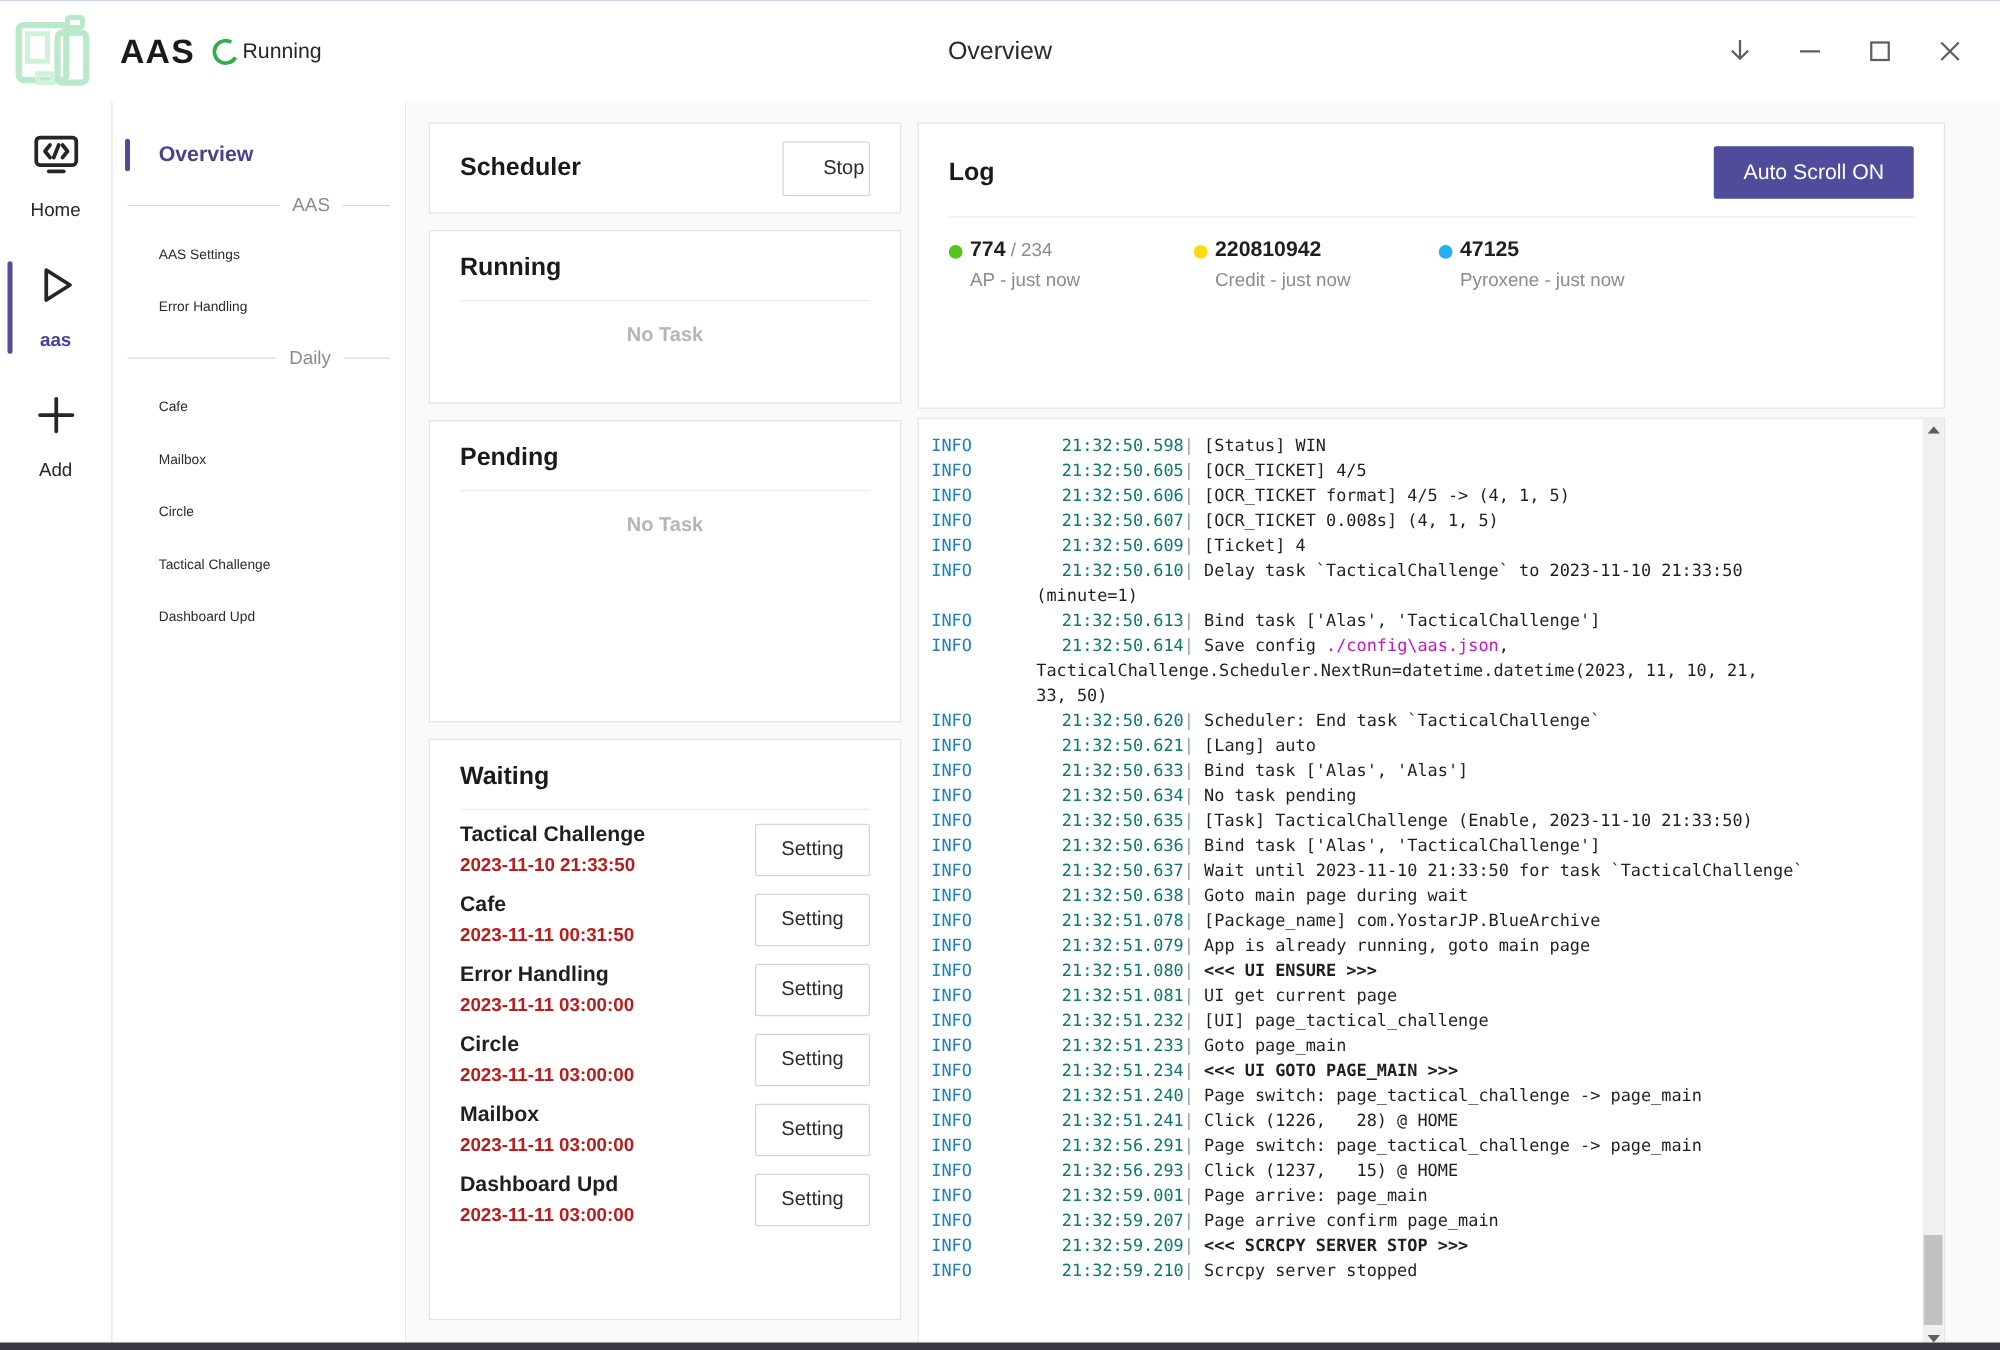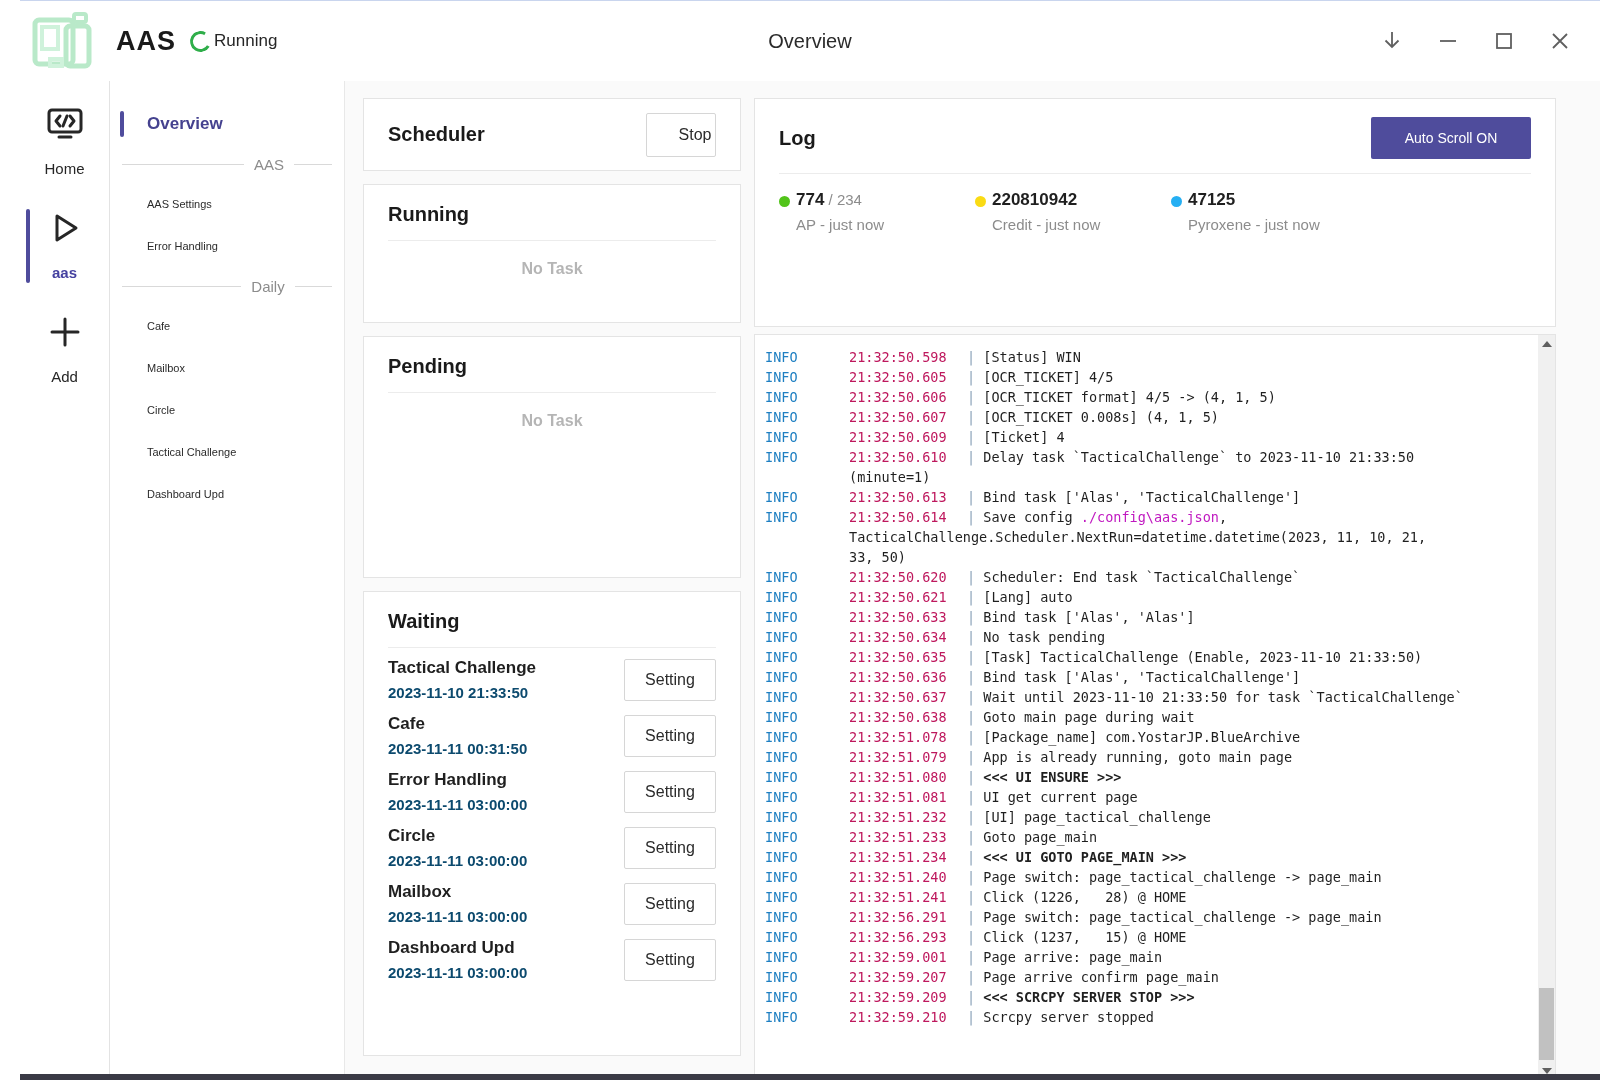--- a/index.html
+++ b/index.html
@@ -1,19 +1,19 @@
 <!DOCTYPE html>
 <html><head>
 <meta charset="utf-8">
 <style>
   * { margin:0; padding:0; box-sizing:border-box; }
   html,body { width:1600px; height:1080px; overflow:hidden; }
   body { font-family:"Liberation Sans", sans-serif; background:#fff; color:#262626; position:relative; }
 
-  .window { position:absolute; inset:0; display:flex; flex-direction:column; border-top:1px solid #c9d5ee;margin-left:20px; }
+  .window { position:absolute; inset:0; display:flex; flex-direction:column; border-top:1px solid #c9d5ee; }
 
   
   .titlebar { height:80px; background:#fff; display:flex; align-items:center; position:relative; flex:0 0 auto; }
   .logo { width:66px; height:60px; margin-left:10px; }
   .app-name { font-size:27px; font-weight:bold; color:#1a1a1a; margin-left:20px; letter-spacing:1px; }
   .spinner { width:21px; height:21px; border:3.5px solid #2fae4a; border-right-color:transparent; border-radius:50%; margin-left:14px; transform:rotate(-15deg); }
   .status-text { font-size:17px; color:#262626; margin-left:3px; }
   .win-title { position:absolute; left:0; right:0; text-align:center; font-size:20px; color:#2b2b2b; pointer-events:none; }
   .win-controls { margin-left:auto; display:flex; align-items:center; gap:16px; padding-right:20px; position:relative; z-index:2; }
   .win-btn { width:40px; height:40px; display:flex; align-items:center; justify-content:center; cursor:default; }
@@ -54,40 +54,40 @@
 
   .running { height:139px; padding:18px 24px 0; }
   .pending { height:242px; padding:18px 24px 0; }
   .no-task { text-align:center; color:#b5b5b5; font-size:16px; font-weight:bold; margin-top:19px; }
 
   .waiting { height:465px; padding:18px 24px 0; overflow:hidden; }
   .wait-list { margin-top:10px; }
   .wait-row { display:flex; align-items:center; justify-content:space-between; margin-bottom:13px; }
   .wait-info { display:flex; flex-direction:column; gap:6px; }
   .wait-name { font-size:17px; font-weight:bold; color:#1f1f1f; }
-  .wait-time { font-size:15px; font-weight:bold; color:#0c4a6e; }
+  .wait-time { font-size:15px; font-weight:bold; color:#b91c1c; }
   .setting-btn { width:92px; height:42px; }
 
   
   .logcard { height:229px; padding:18px 24px 0; }
   .log-head { display:flex; align-items:center; justify-content:space-between; }
-  .autoscroll-btn { background:#4f4c9c; color:#fff; border:none; border-radius:2px; width:160px; height:42px; font-size:14px; font-family:inherit; cursor:default; }
+  .autoscroll-btn { background:#4f4c9c; color:#fff; border:none; border-radius:2px; width:160px; height:42px; font-size:17px; font-family:inherit; cursor:default; }
   .stats { display:flex; margin-top:16px; }
   .stat { width:196px; display:flex; gap:6px; }
   .stat .dot { width:11px; height:11px; border-radius:50%; margin-top:6px; flex:0 0 auto; }
   .stat .v { font-size:17px; font-weight:bold; color:#1f1f1f; }
   .stat .v .sfx { font-size:15px; font-weight:normal; color:#8c8c8c; }
   .stat .lab { font-size:15px; color:#8c8c8c; margin-top:6px; }
 
   
   .logview { flex:1; position:relative; overflow:hidden; }
   .log-scroll { position:absolute; inset:0; right:17px; overflow:hidden; padding:12px 0 48px 10px; }
   .log-line { white-space:pre; font-family:"DejaVu Sans Mono", monospace; font-size:13.5px; line-height:20px; color:#1f1f1f; }
   .log-line .lvl { display:inline-block; width:84px; color:#1e7fc2; }
-  .log-line .tm { display:inline-block; width:118px; color:#be185d; }
+  .log-line .tm { display:inline-block; width:118px; color:#0f766e;text-align:right; }
   .log-line .sep { color:#8aa2b8; }
   .log-line.cont { padding-left:84px; }
   .log-line .b { font-weight:bold; }
   .log-line .magenta { color:#c018c0; }
 
   
   .log-scrollbar { position:absolute; top:0; right:0; bottom:0; width:17px; background:#f0f0f0; display:flex; flex-direction:column; align-items:center; }
   .sb-arrow { height:17px; display:flex; align-items:center; justify-content:center; width:100%; flex:0 0 auto; }
   .sb-arrow svg { fill:#5f5f5f; }
   .sb-track { flex:1; position:relative; width:100%; }

